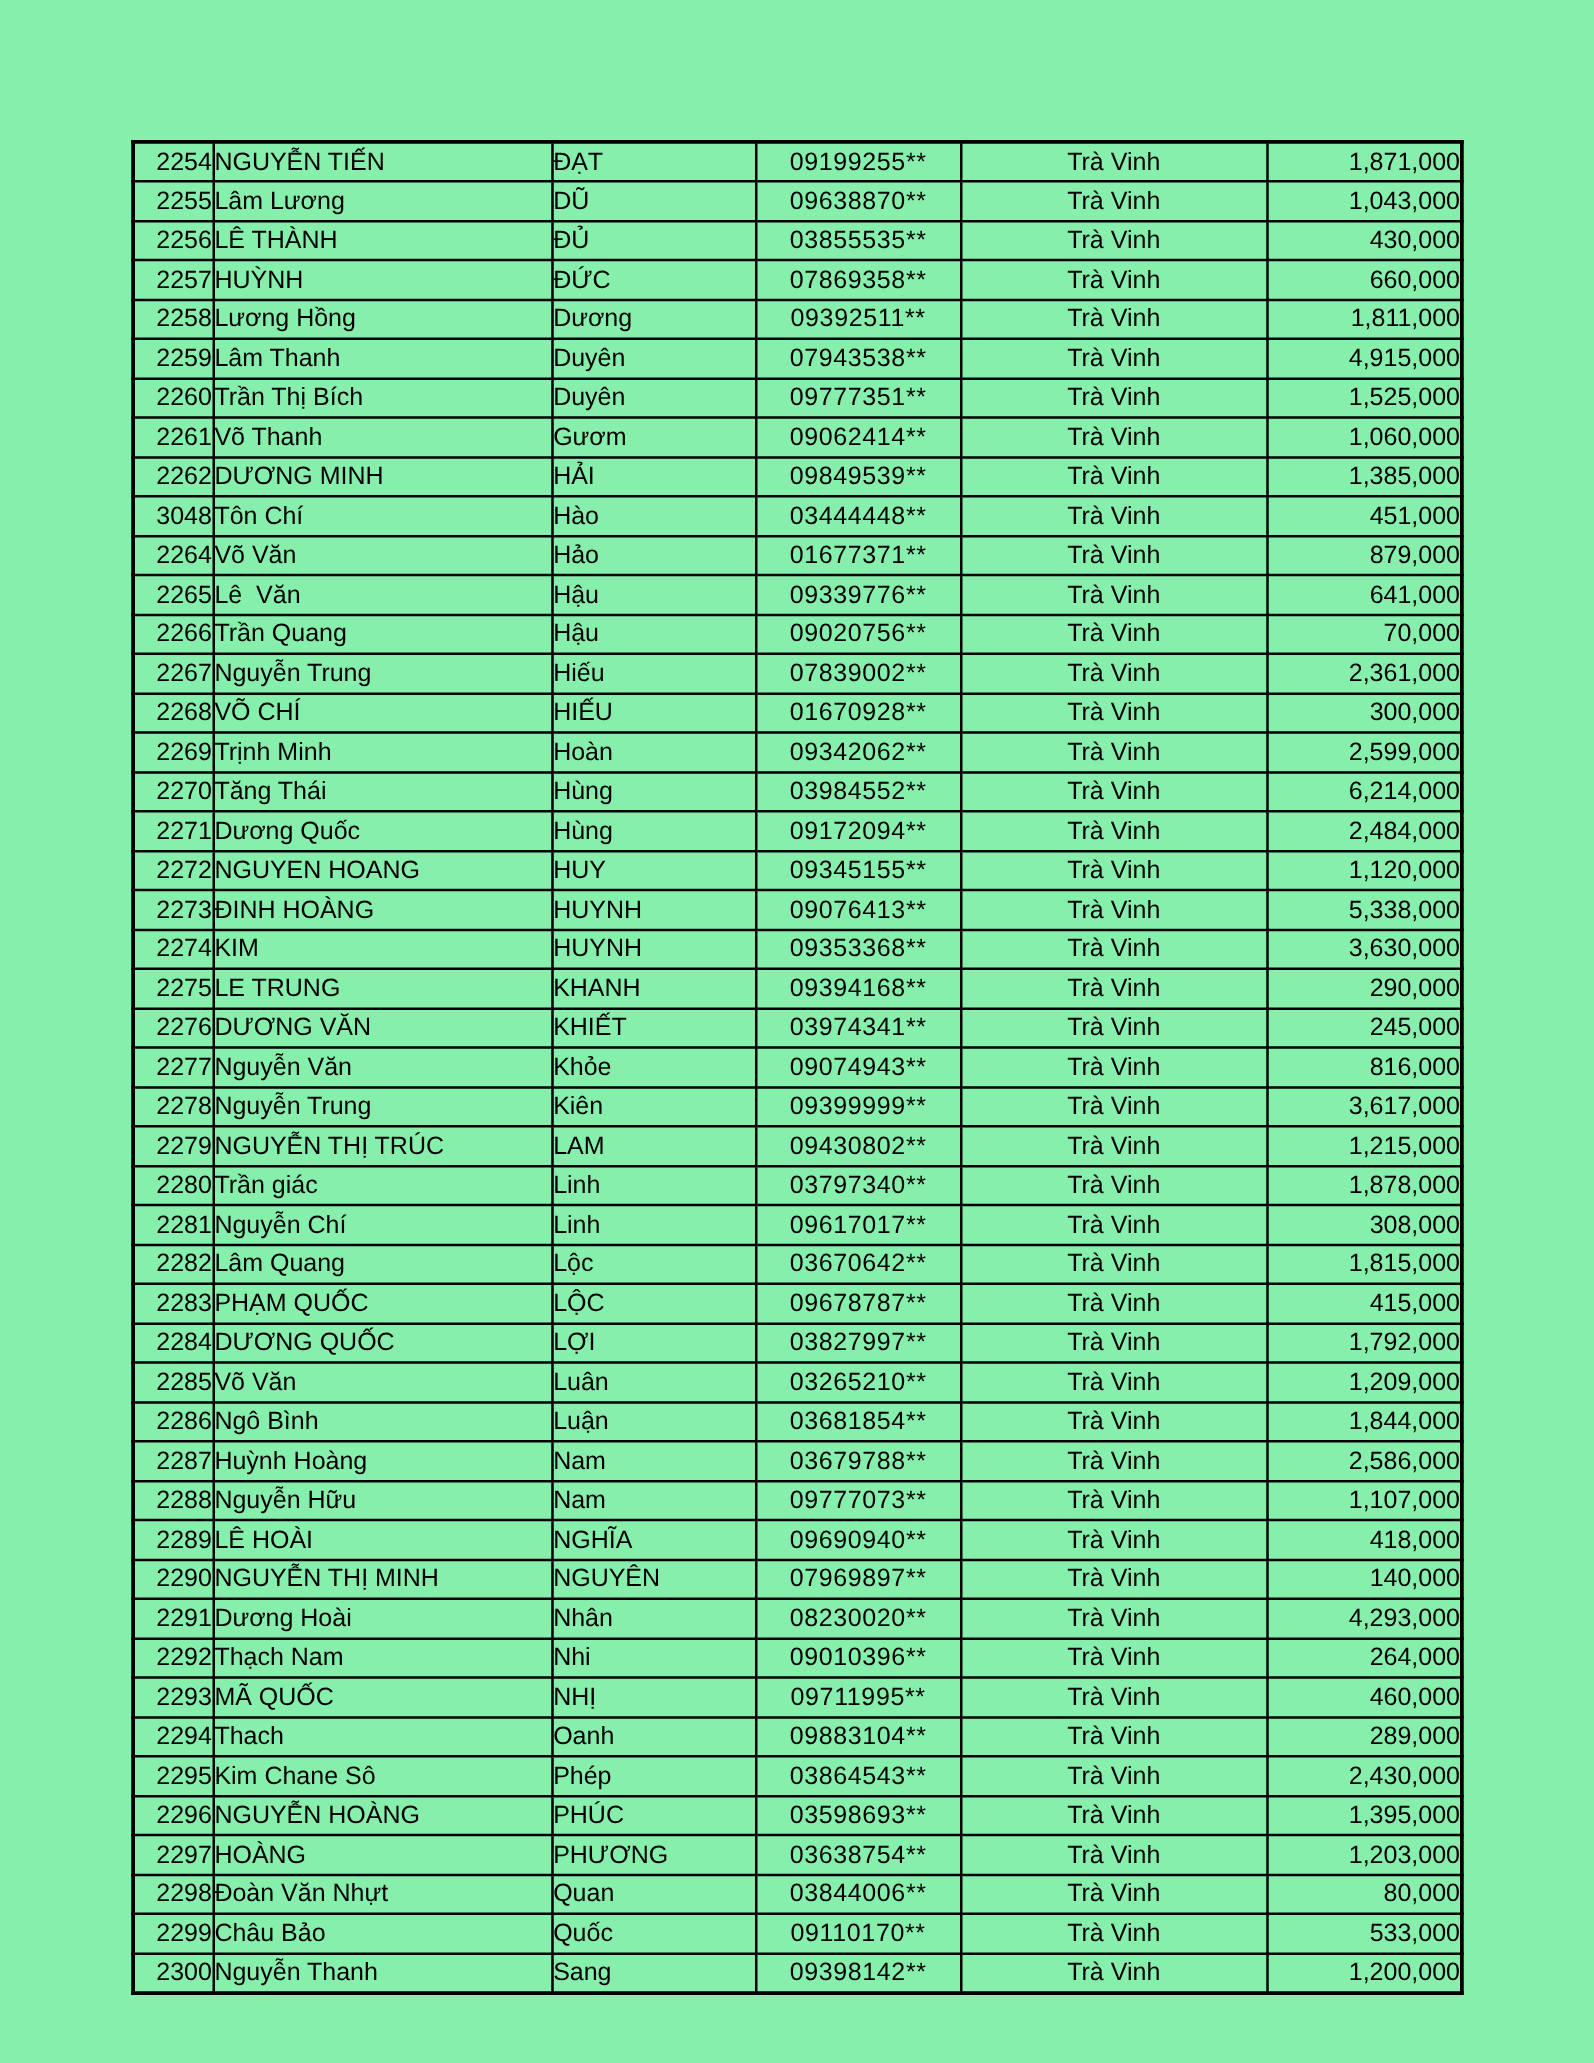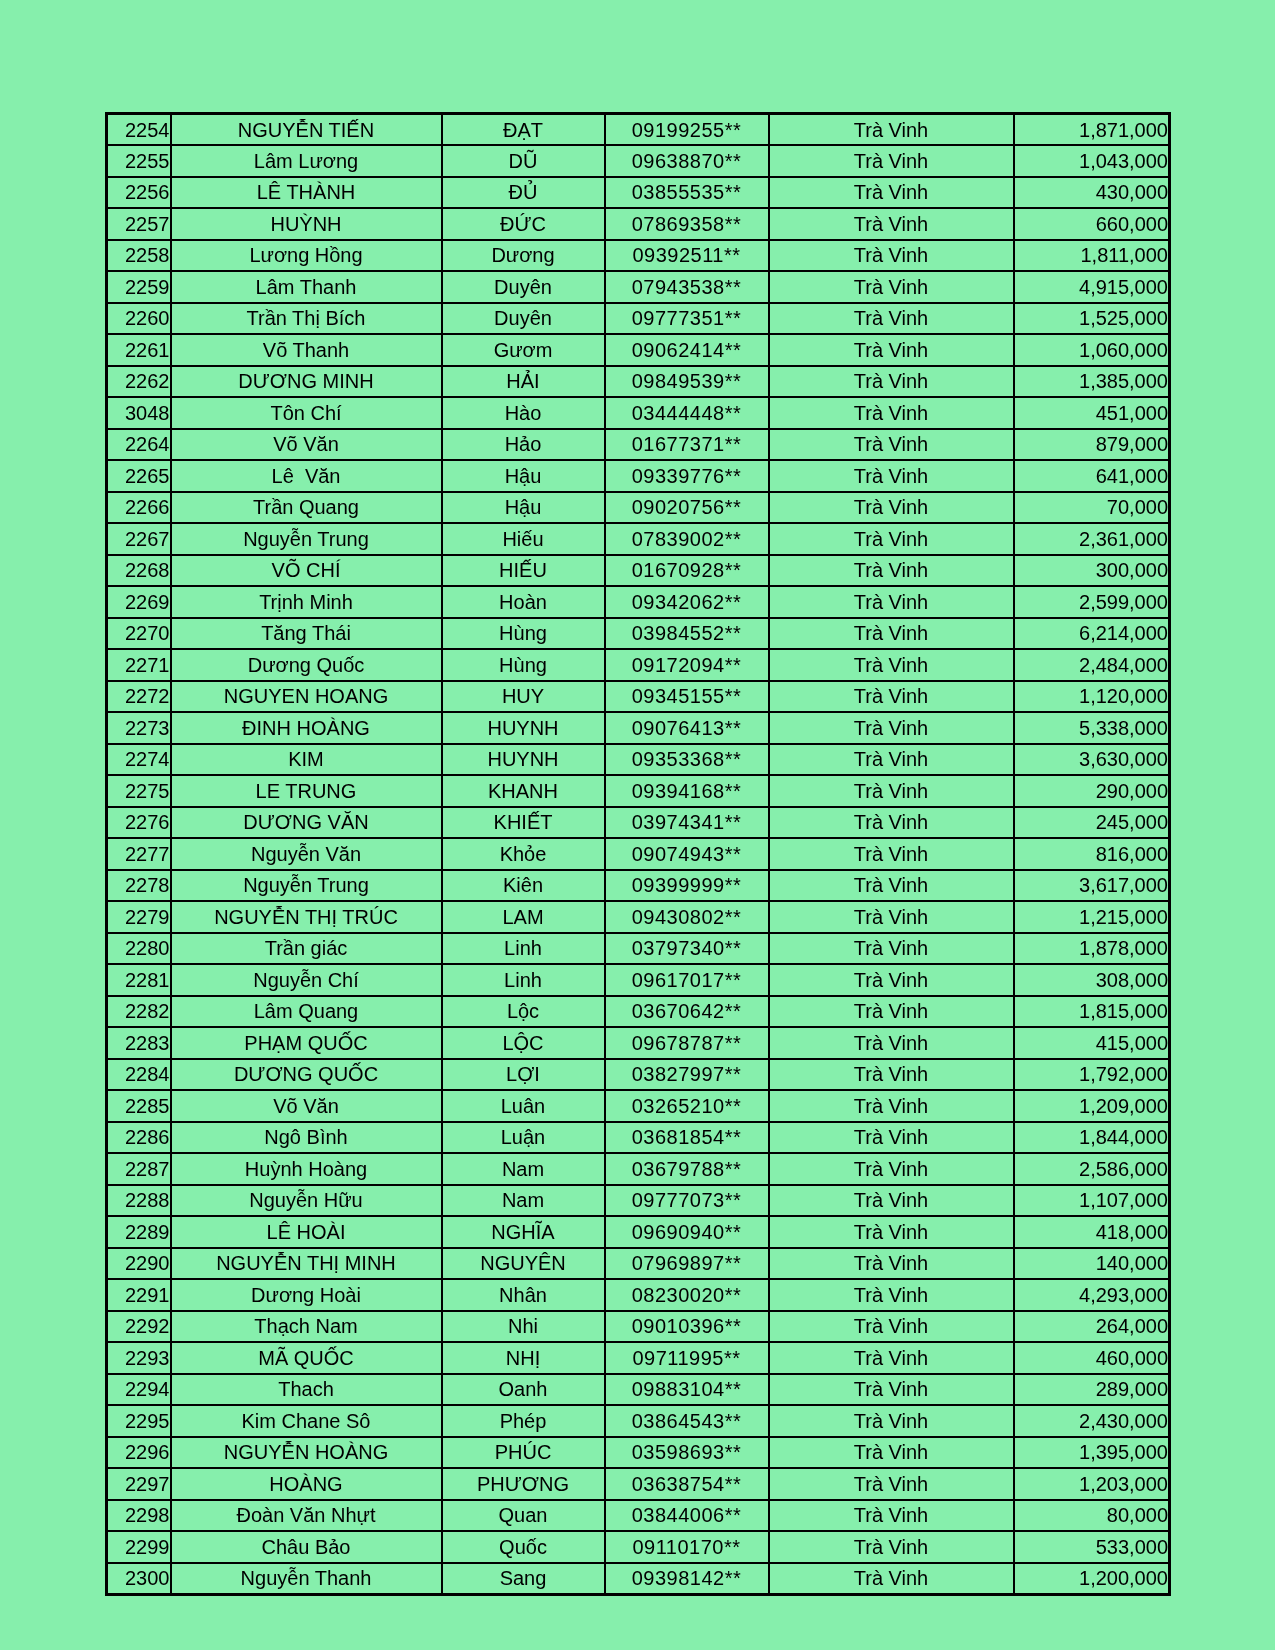--- a/index.html
+++ b/index.html
@@ -29,22 +29,22 @@
     border: 2px solid #000000;
     font-size: 20px;
     line-height: 1;
     padding: 0;
     overflow: hidden;
     white-space: pre;
     vertical-align: middle;
   }
   table.roster tr { height: 31.5px; }
   td.c0 { text-align: right;  padding-right: 3px; }
-  td.c1 { text-align: center; }
-  td.c2 { text-align: center; }
+  td.c1 { text-align: left; }
+  td.c2 { }
   td.c3 { text-align: center; letter-spacing: 0.5px; }
   td.c4 { text-align: center; margin-left: 28px; }
   td.c5 { text-align: right;  padding-right: 8px; }
 </style>
 </head>
 <body>
 
 <div class="page">
   <table class="roster">
     <colgroup>

